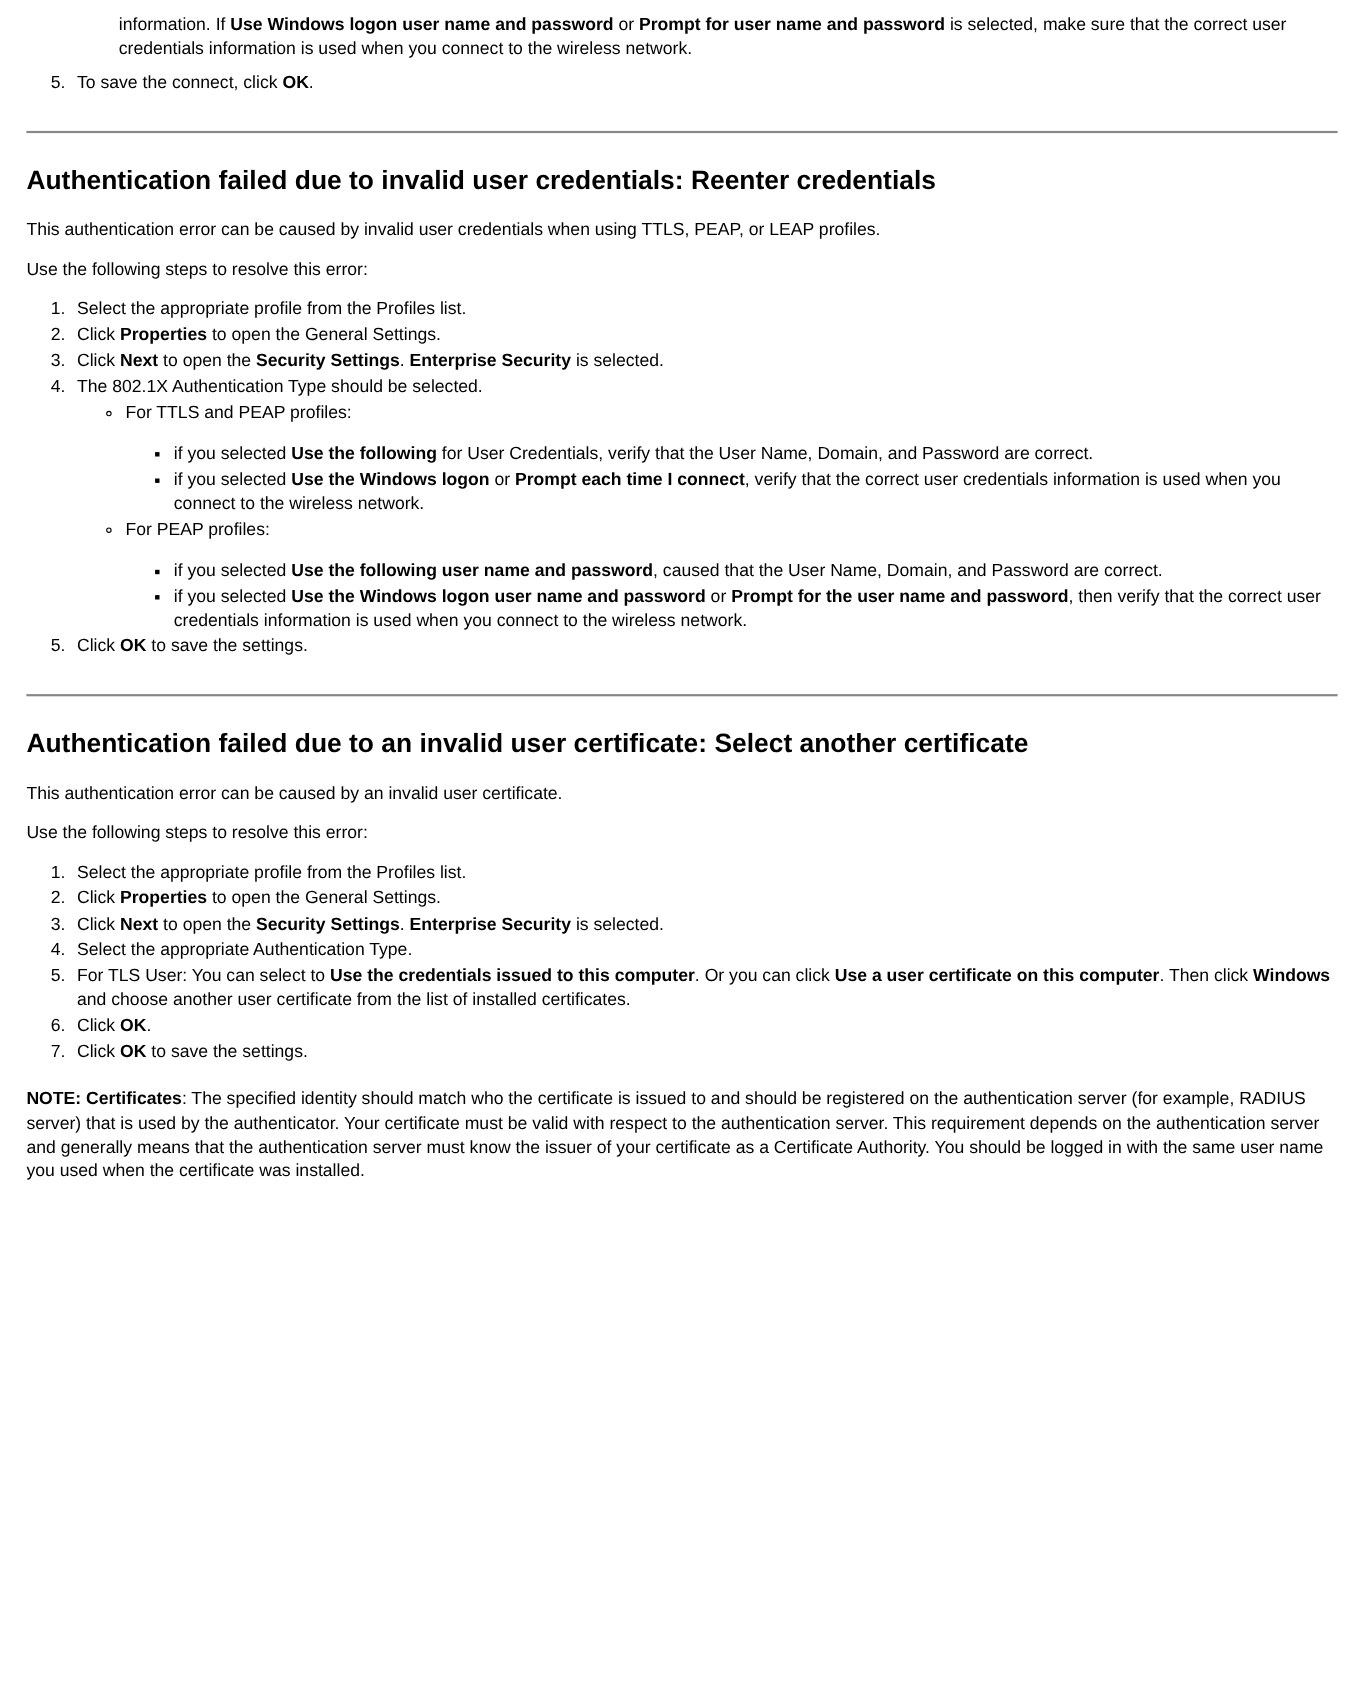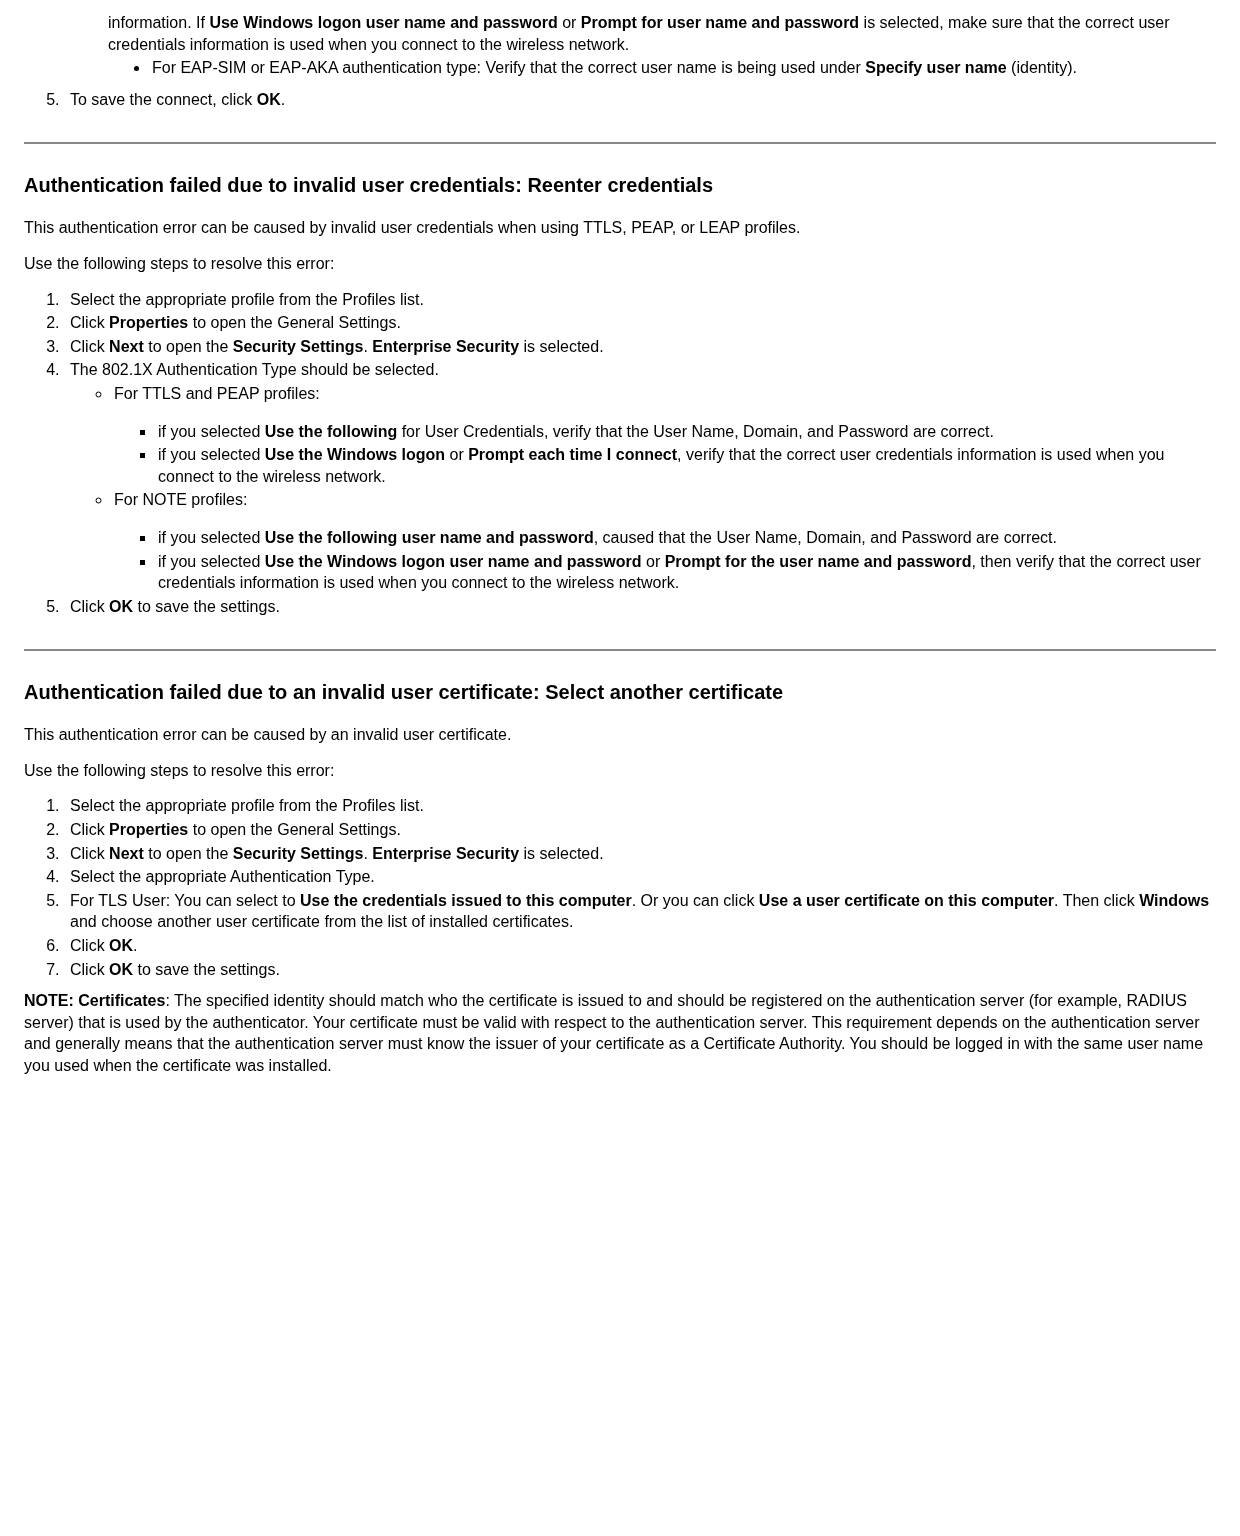--- a/index.html
+++ b/index.html
@@ -5,54 +5,49 @@
   body {
     font-family: Verdana, Geneva, sans-serif;
     font-size: 16px;
     line-height: 1.35;
     color: #000;
     margin: 0;
     padding: 12px 24px 40px 24px;
     max-width: 1240px;
   }
   h3.section-heading {
-    font-size: 20px;
+    font-size: 24px;
     font-weight: bold;
     margin: 28px 0 18px 0;
   }
   p { margin: 14px 0; }
   ol { margin: 10px 0 10px 0; padding-left: 40px; }
   ol > li { padding-left: 6px; margin: 2px 0; }
   ul.circ { list-style-type: circle; margin: 2px 0 2px 0; padding-left: 42px; }
   ul.circ > li { padding-left: 2px; margin: 2px 0; }
   ul.disc { list-style-type: disc; margin: 2px 0 2px 0; padding-left: 42px; }
   ul.disc > li { padding-left: 2px; margin: 2px 0; }
   ul.square { list-style-type: square; margin: 16px 0 2px 0; padding-left: 42px; }
   ul.square > li { padding-left: 2px; margin: 2px 0; }
   hr.rule {
     border: none;
     border-top: 2px solid #888;
     margin: 32px 0 8px 0;
   }
   .b { font-weight: bold; }
   .top-fragment { margin-left: 84px; }
-  .note { margin-top: 10px; }
+  .note { margin-top: 22px; }
 </style>
 </head>
 <body>
 
 <div class="top-fragment">
   <div>
     <span>information. If </span><span class="b">Use Windows logon user name and password</span><span> or </span><span class="b">Prompt for user name and password</span><span> is selected, make sure that the correct user credentials information is used when you connect to the wireless network.</span>
   </div>
-  <ul class="disc">
-    <li>
-      <span>For EAP-SIM or EAP-AKA authentication type: Verify that the correct user name is being used under </span><span class="b">Specify user name</span><span> (identity).</span>
-    </li>
-  </ul>
 </div>
 <ol start="5">
   <li>
     <span>To save the connect, click </span><span class="b">OK</span><span>.</span>
   </li>
 </ol>
 
 <hr class="rule">
 
 <h3 class="section-heading">Authentication failed due to invalid user credentials: Reenter credentials</h3>
@@ -74,21 +69,21 @@
         <ul class="square">
           <li>
             <span>if you selected </span><span class="b">Use the following</span><span> for User Credentials, verify that the User Name, Domain, and Password are correct.</span>
           </li>
           <li>
             <span>if you selected </span><span class="b">Use the Windows logon</span><span> or </span><span class="b">Prompt each time I connect</span><span>, verify that the correct user credentials information is used when you connect to the wireless network.</span>
           </li>
         </ul>
       </li>
       <li>
-        <span>For NOTE profiles:</span>
+        <span>For PEAP profiles:</span>
         <ul class="square">
           <li>
             <span>if you selected </span><span class="b">Use the following user name and password</span><span>, caused that the User Name, Domain, and Password are correct.</span>
           </li>
           <li>
             <span>if you selected </span><span class="b">Use the Windows logon user name and password</span><span> or </span><span class="b">Prompt for the user name and password</span><span>, then verify that the correct user credentials information is used when you connect to the wireless network.</span>
           </li>
         </ul>
       </li>
     </ul>

